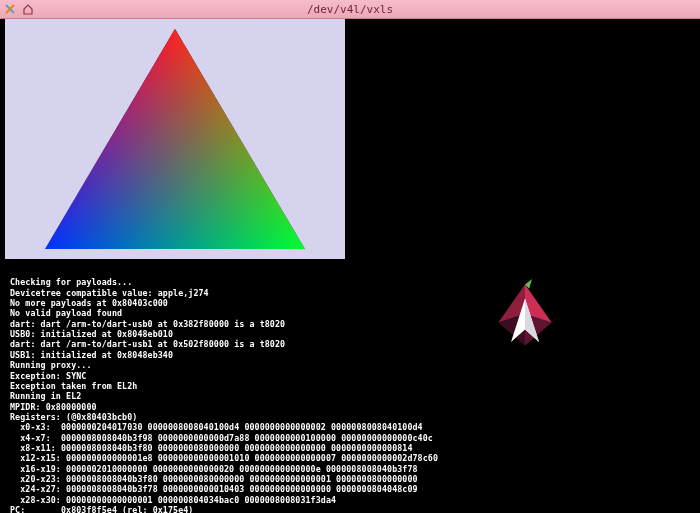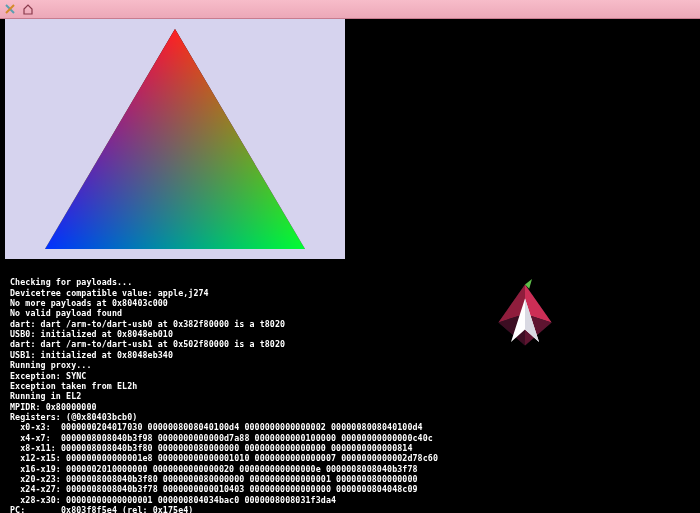--- a/index.html
+++ b/index.html
@@ -78,20 +78,21 @@
         <line x1="2" y1="2" x2="10" y2="10" stroke="#5a9fb0" stroke-width="2"></line>
         <line x1="10" y1="2" x2="2" y2="10" stroke="#d38a28" stroke-width="2"></line>
       </svg>
     </span>
     <span class="home-icon">
       <svg width="12" height="12" viewBox="0 0 12 12">
         <path d="M2 6 L6 2 L10 6 L10 11 L2 11 Z" fill="none" stroke="#8a3a4c" stroke-width="1.2"></path>
       </svg>
     </span>
   </div>
+  <div class="title">/dev/v4l/vxls</div>
 </div>
 
 <div class="content">
 
   <div class="gl-panel">
     <svg width="340" height="240" viewBox="0 0 340 240">
       <defs>
         <linearGradient id="gR" x1="170" y1="10" x2="170" y2="230" gradientUnits="userSpaceOnUse">
           <stop offset="0" stop-color="#ff0000"></stop>
           <stop offset="1" stop-color="#ff0000" stop-opacity="0"></stop>

